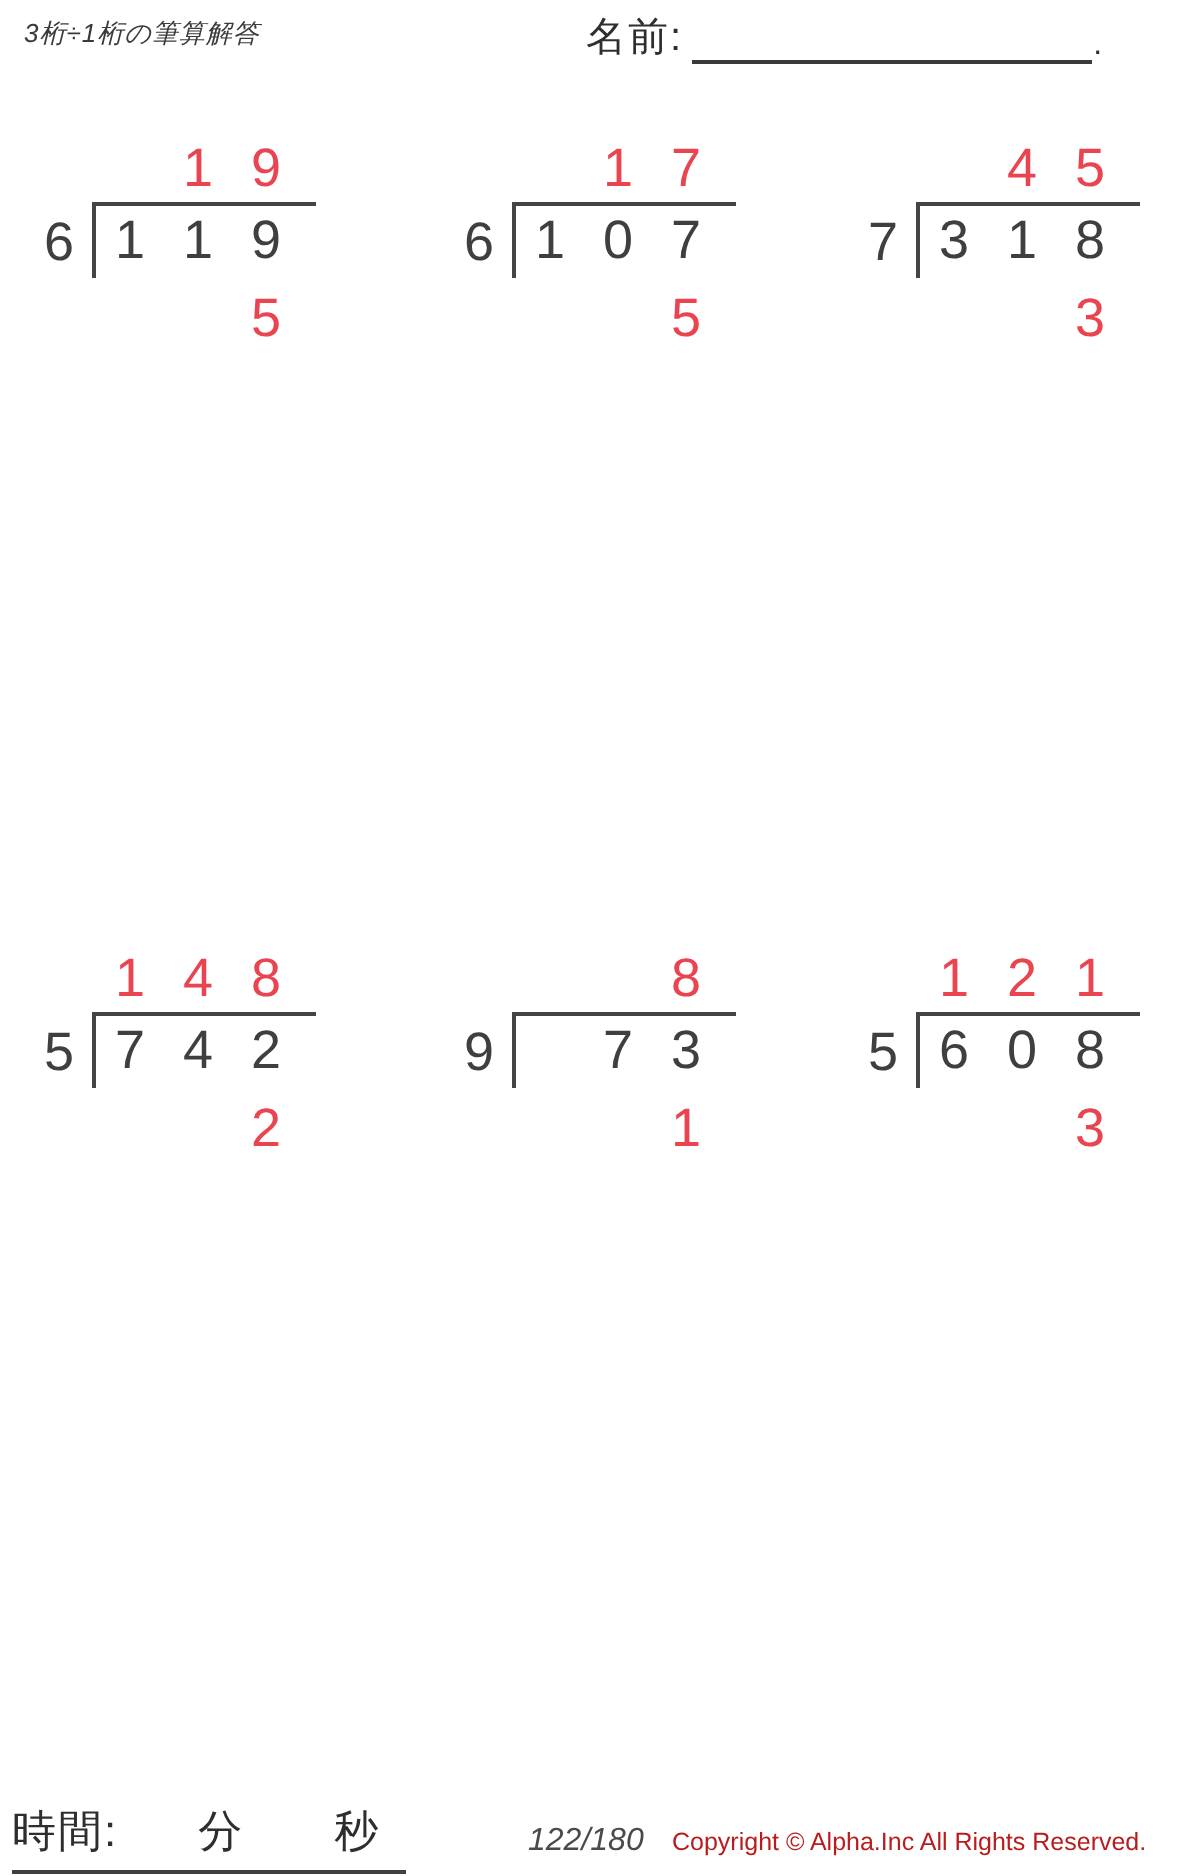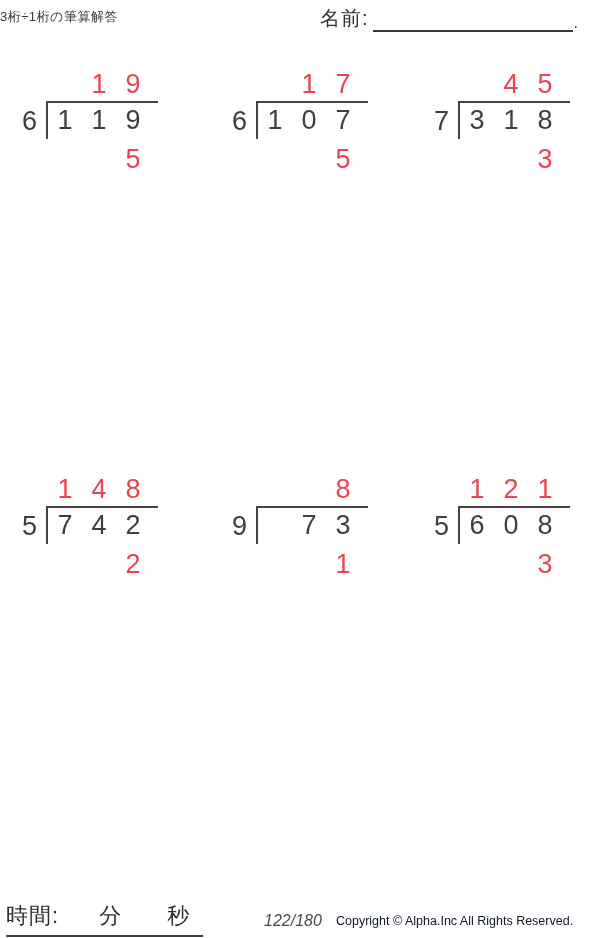--- a/index.html
+++ b/index.html
@@ -3,28 +3,28 @@
 <meta charset="utf-8">
 <style>
   html,body{margin:0;padding:0;}
   body{
     width:600px;height:938px;position:relative;background:#ffffff;
     font-family:"Liberation Sans","DejaVu Sans",sans-serif;
     color:#3f3f3f;overflow:hidden;
   }
   
   .sheet-title{
-    position:absolute;left:0;top:8px;
-    font-size:13px;color:#3a3a3a;letter-spacing:0.5px;
+    position:absolute;left:12px;top:8px;
+    font-size:13px;color:#3a3a3a;letter-spacing:0.5px;font-style:italic;
   }
   .name-block{
     position:absolute;top:5px;left:293px;
     font-size:20px;color:#2e2e2e;display:flex;align-items:flex-end;
   }
-  .name-label{letter-spacing:1px;margin-left:27px;}
+  .name-label{letter-spacing:1px;}
   .name-line{
     display:inline-block;width:200px;height:22px;
     border-bottom:2px solid #3a3a3a;margin-left:4px;
   }
   .name-line-end{font-size:16px;margin-left:1px;}
   
   .problem{position:absolute;width:170px;}
   .digit-row{display:flex;margin-left:40px;}
   .cell{
     width:34px;height:28px;line-height:28px;
@@ -51,21 +51,21 @@
   }
   .time-label{letter-spacing:1px;}
   .minutes-label{margin-left:40px;}
   .seconds-label{margin-left:46px;}
   .page-number{
     position:absolute;left:264px;top:912px;
     font-size:16px;color:#4a4a4a;font-style:italic;
   }
   .copyright{
     position:absolute;left:336px;top:914px;
-    font-size:12.5px;color:#0f172a;
+    font-size:12.5px;color:#b91c1c;
   }
 </style>
 </head>
 <body>
 
 <div class="sheet-title">3桁÷1桁の筆算解答</div>
 <div class="name-block">
   <span class="name-label">名前:</span>
   <span class="name-line"></span>
   <span class="name-line-end">.</span>

